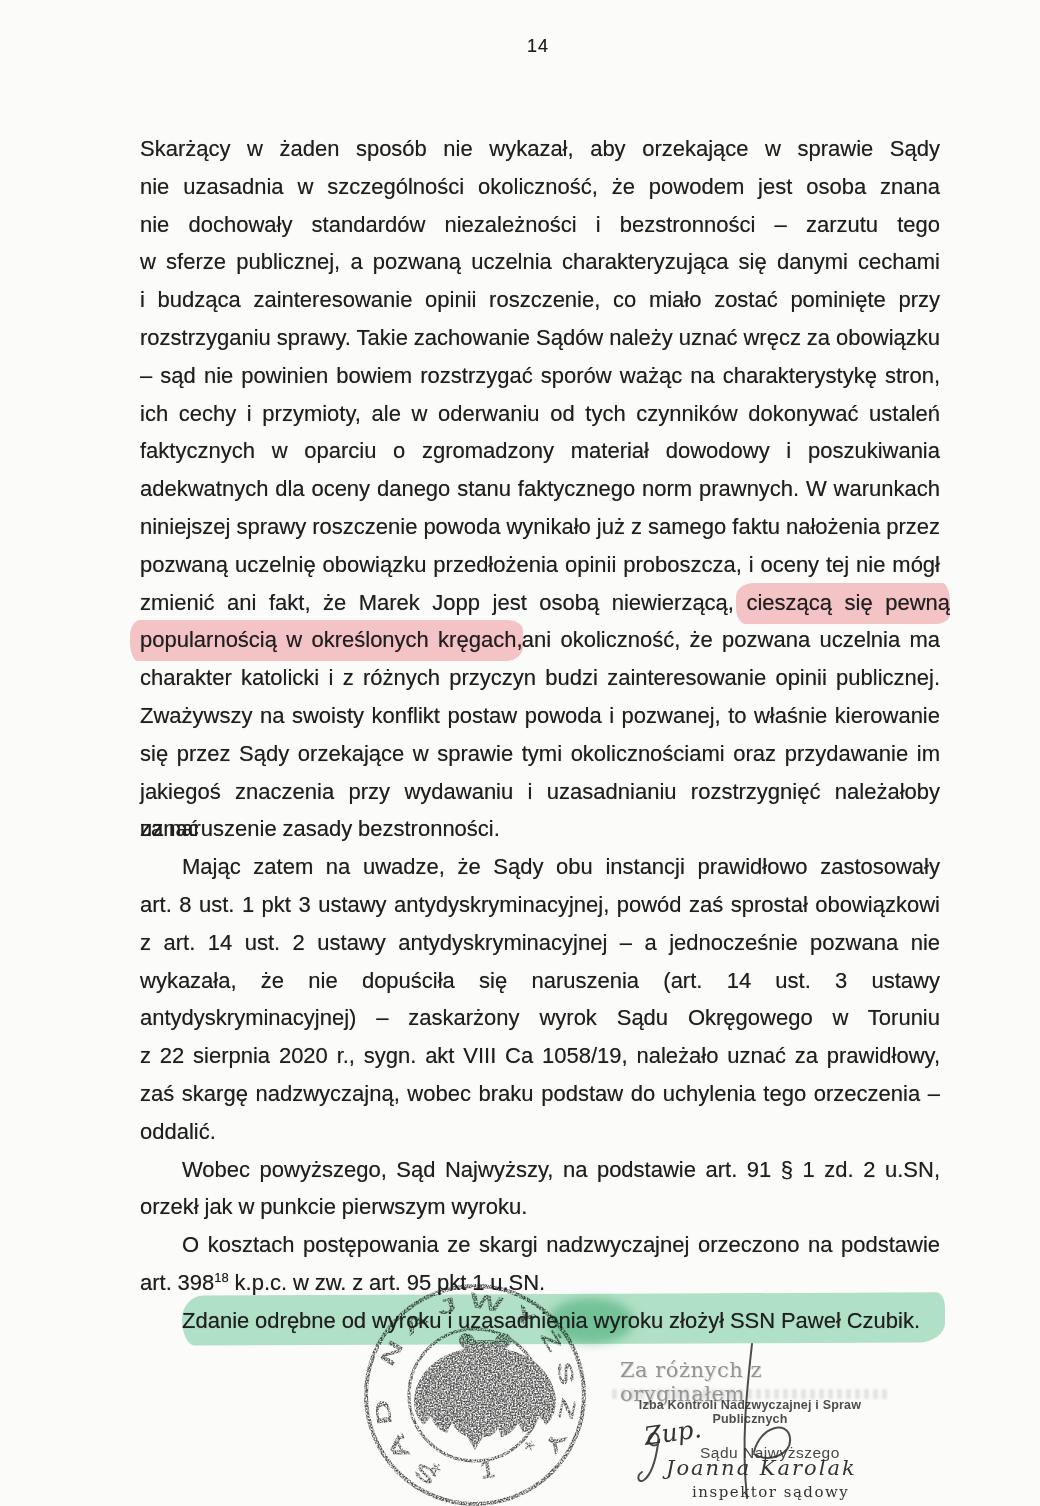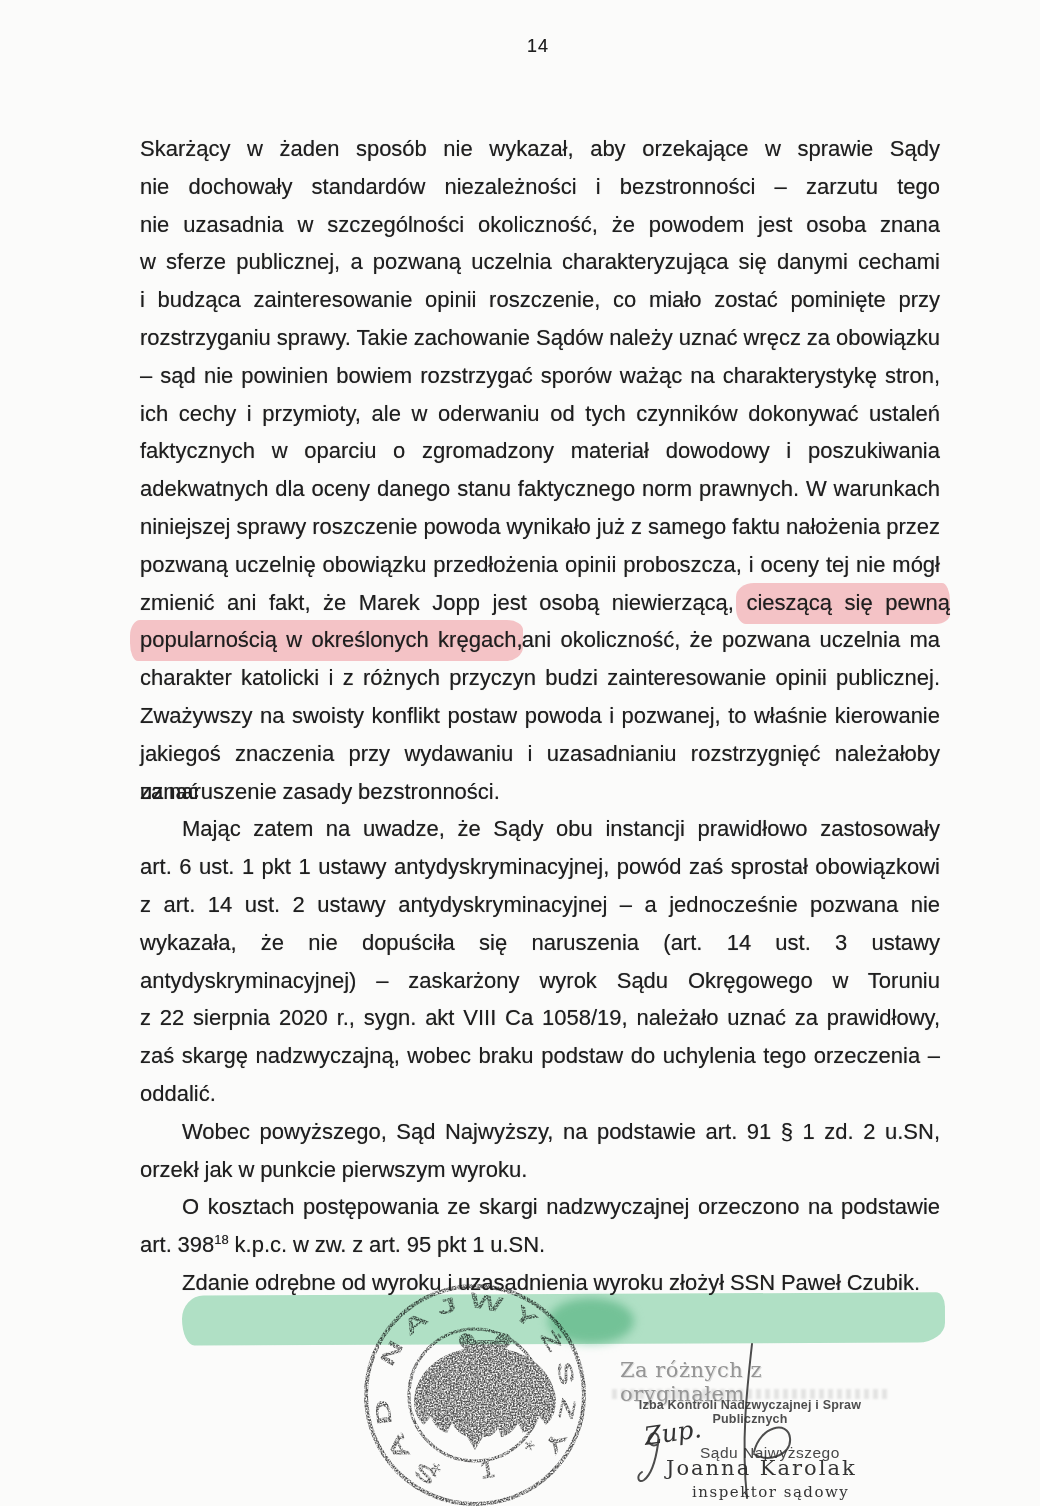--- a/index.html
+++ b/index.html
@@ -68,21 +68,21 @@
     position:absolute; left:644px; top:1418px; z-index:4;
     font-family:"DejaVu Serif","Liberation Serif",serif; font-style:italic;
     font-size:25px; color:#333; transform:rotate(-8deg);
   }
   .court-line {
     position:absolute; left:700px; top:1428px; z-index:2;
     font-size:15.5px; color:#474747; letter-spacing:.5px; filter:blur(.25px);margin-top:16px;
   }
   .signer-name {
     position:absolute; left:666px; top:1456px; z-index:2;
-    font-family:"DejaVu Serif","Liberation Serif",serif; 
+    font-family:"DejaVu Serif","Liberation Serif",serif; font-style:italic;
     font-size:21px; letter-spacing:2px; color:#343434; filter:blur(.25px);
   }
   .signer-title {
     position:absolute; left:692px; top:1483px; z-index:2;
     font-family:"DejaVu Serif","Liberation Serif",serif;
     font-size:15px; letter-spacing:1.5px; color:#343434; filter:blur(.25px);
   }
 </style>
 </head>
 <body>
@@ -114,39 +114,40 @@
       <text x="128" y="206" font-size="26" font-weight="bold" fill="#3f3f3f" transform="rotate(-8 135 198)">1</text>
       <text x="170" y="188" font-size="28" fill="#3f3f3f" transform="rotate(18 178 180)">*</text>
     </g>
   </svg>
 
   <div class="green-band"></div>
   <div class="green-blob"></div>
 
   <div class="body-text">
     <div class="ln">Skarżący w żaden sposób nie wykazał, aby orzekające w sprawie Sądy</div>
+    <div class="ln">nie uzasadnia w szczególności okoliczność, że powodem jest osoba znana</div>
     <div class="ln">nie dochowały standardów niezależności i bezstronności – zarzutu tego</div>
-    <div class="ln">nie uzasadnia w szczególności okoliczność, że powodem jest osoba znana</div>
     <div class="ln">w sferze publicznej, a pozwaną uczelnia charakteryzująca się danymi cechami</div>
     <div class="ln">i budząca zainteresowanie opinii roszczenie, co miało zostać pominięte przy</div>
     <div class="ln">rozstrzyganiu sprawy. Takie zachowanie Sądów należy uznać wręcz za obowiązku</div>
     <div class="ln">– sąd nie powinien bowiem rozstrzygać sporów ważąc na charakterystykę stron,</div>
     <div class="ln">ich cechy i przymioty, ale w oderwaniu od tych czynników dokonywać ustaleń</div>
     <div class="ln">faktycznych w oparciu o zgromadzony materiał dowodowy i poszukiwania</div>
     <div class="ln">adekwatnych dla oceny danego stanu faktycznego norm prawnych. W warunkach</div>
     <div class="ln">niniejszej sprawy roszczenie powoda wynikało już z samego faktu nałożenia przez</div>
     <div class="ln">pozwaną uczelnię obowiązku przedłożenia opinii proboszcza, i oceny tej nie mógł</div>
     <div class="ln"><span>zmienić ani fakt, że Marek Jopp jest osobą niewierzącą, </span><span class="hl-pink">cieszącą się pewną</span></div>
     <div class="ln"><span class="hl-pink hl-pink2">popularnością w określonych kręgach,</span><span> ani okoliczność, że pozwana uczelnia ma</span></div>
     <div class="ln">charakter katolicki i z różnych przyczyn budzi zainteresowanie opinii publicznej.</div>
     <div class="ln">Zważywszy na swoisty konflikt postaw powoda i pozwanej, to właśnie kierowanie</div>
+    <div class="ln">się przez Sądy orzekające w sprawie tymi okolicznościami oraz przydawanie im</div>
     <div class="ln">jakiegoś znaczenia przy wydawaniu i uzasadnianiu rozstrzygnięć należałoby uznać</div>
     <div class="ln last">za naruszenie zasady bezstronności.</div>
     <div class="ln ind">Mając zatem na uwadze, że Sądy obu instancji prawidłowo zastosowały</div>
-    <div class="ln">art. 6 ust. 1 pkt 1 ustawy antydyskryminacyjnej, powód zaś sprostał obowiązkowi</div>
+    <div class="ln">art. 8 ust. 1 pkt 3 ustawy antydyskryminacyjnej, powód zaś sprostał obowiązkowi</div>
     <div class="ln">z art. 14 ust. 2 ustawy antydyskryminacyjnej – a jednocześnie pozwana nie</div>
     <div class="ln">wykazała, że nie dopuściła się naruszenia (art. 14 ust. 3 ustawy</div>
     <div class="ln">antydyskryminacyjnej) – zaskarżony wyrok Sądu Okręgowego w Toruniu</div>
     <div class="ln">z 22 sierpnia 2020 r., sygn. akt VIII Ca 1058/19, należało uznać za prawidłowy,</div>
     <div class="ln">zaś skargę nadzwyczajną, wobec braku podstaw do uchylenia tego orzeczenia –</div>
     <div class="ln last">oddalić.</div>
     <div class="ln ind">Wobec powyższego, Sąd Najwyższy, na podstawie art. 91 § 1 zd. 2 u.SN,</div>
     <div class="ln last">orzekł jak w punkcie pierwszym wyroku.</div>
     <div class="ln ind">O kosztach postępowania ze skargi nadzwyczajnej orzeczono na podstawie</div>
     <div class="ln last"><span>art. 398</span><sup class="ftn">18</sup><span> k.p.c. w zw. z art. 95 pkt 1 u.SN.</span></div>

